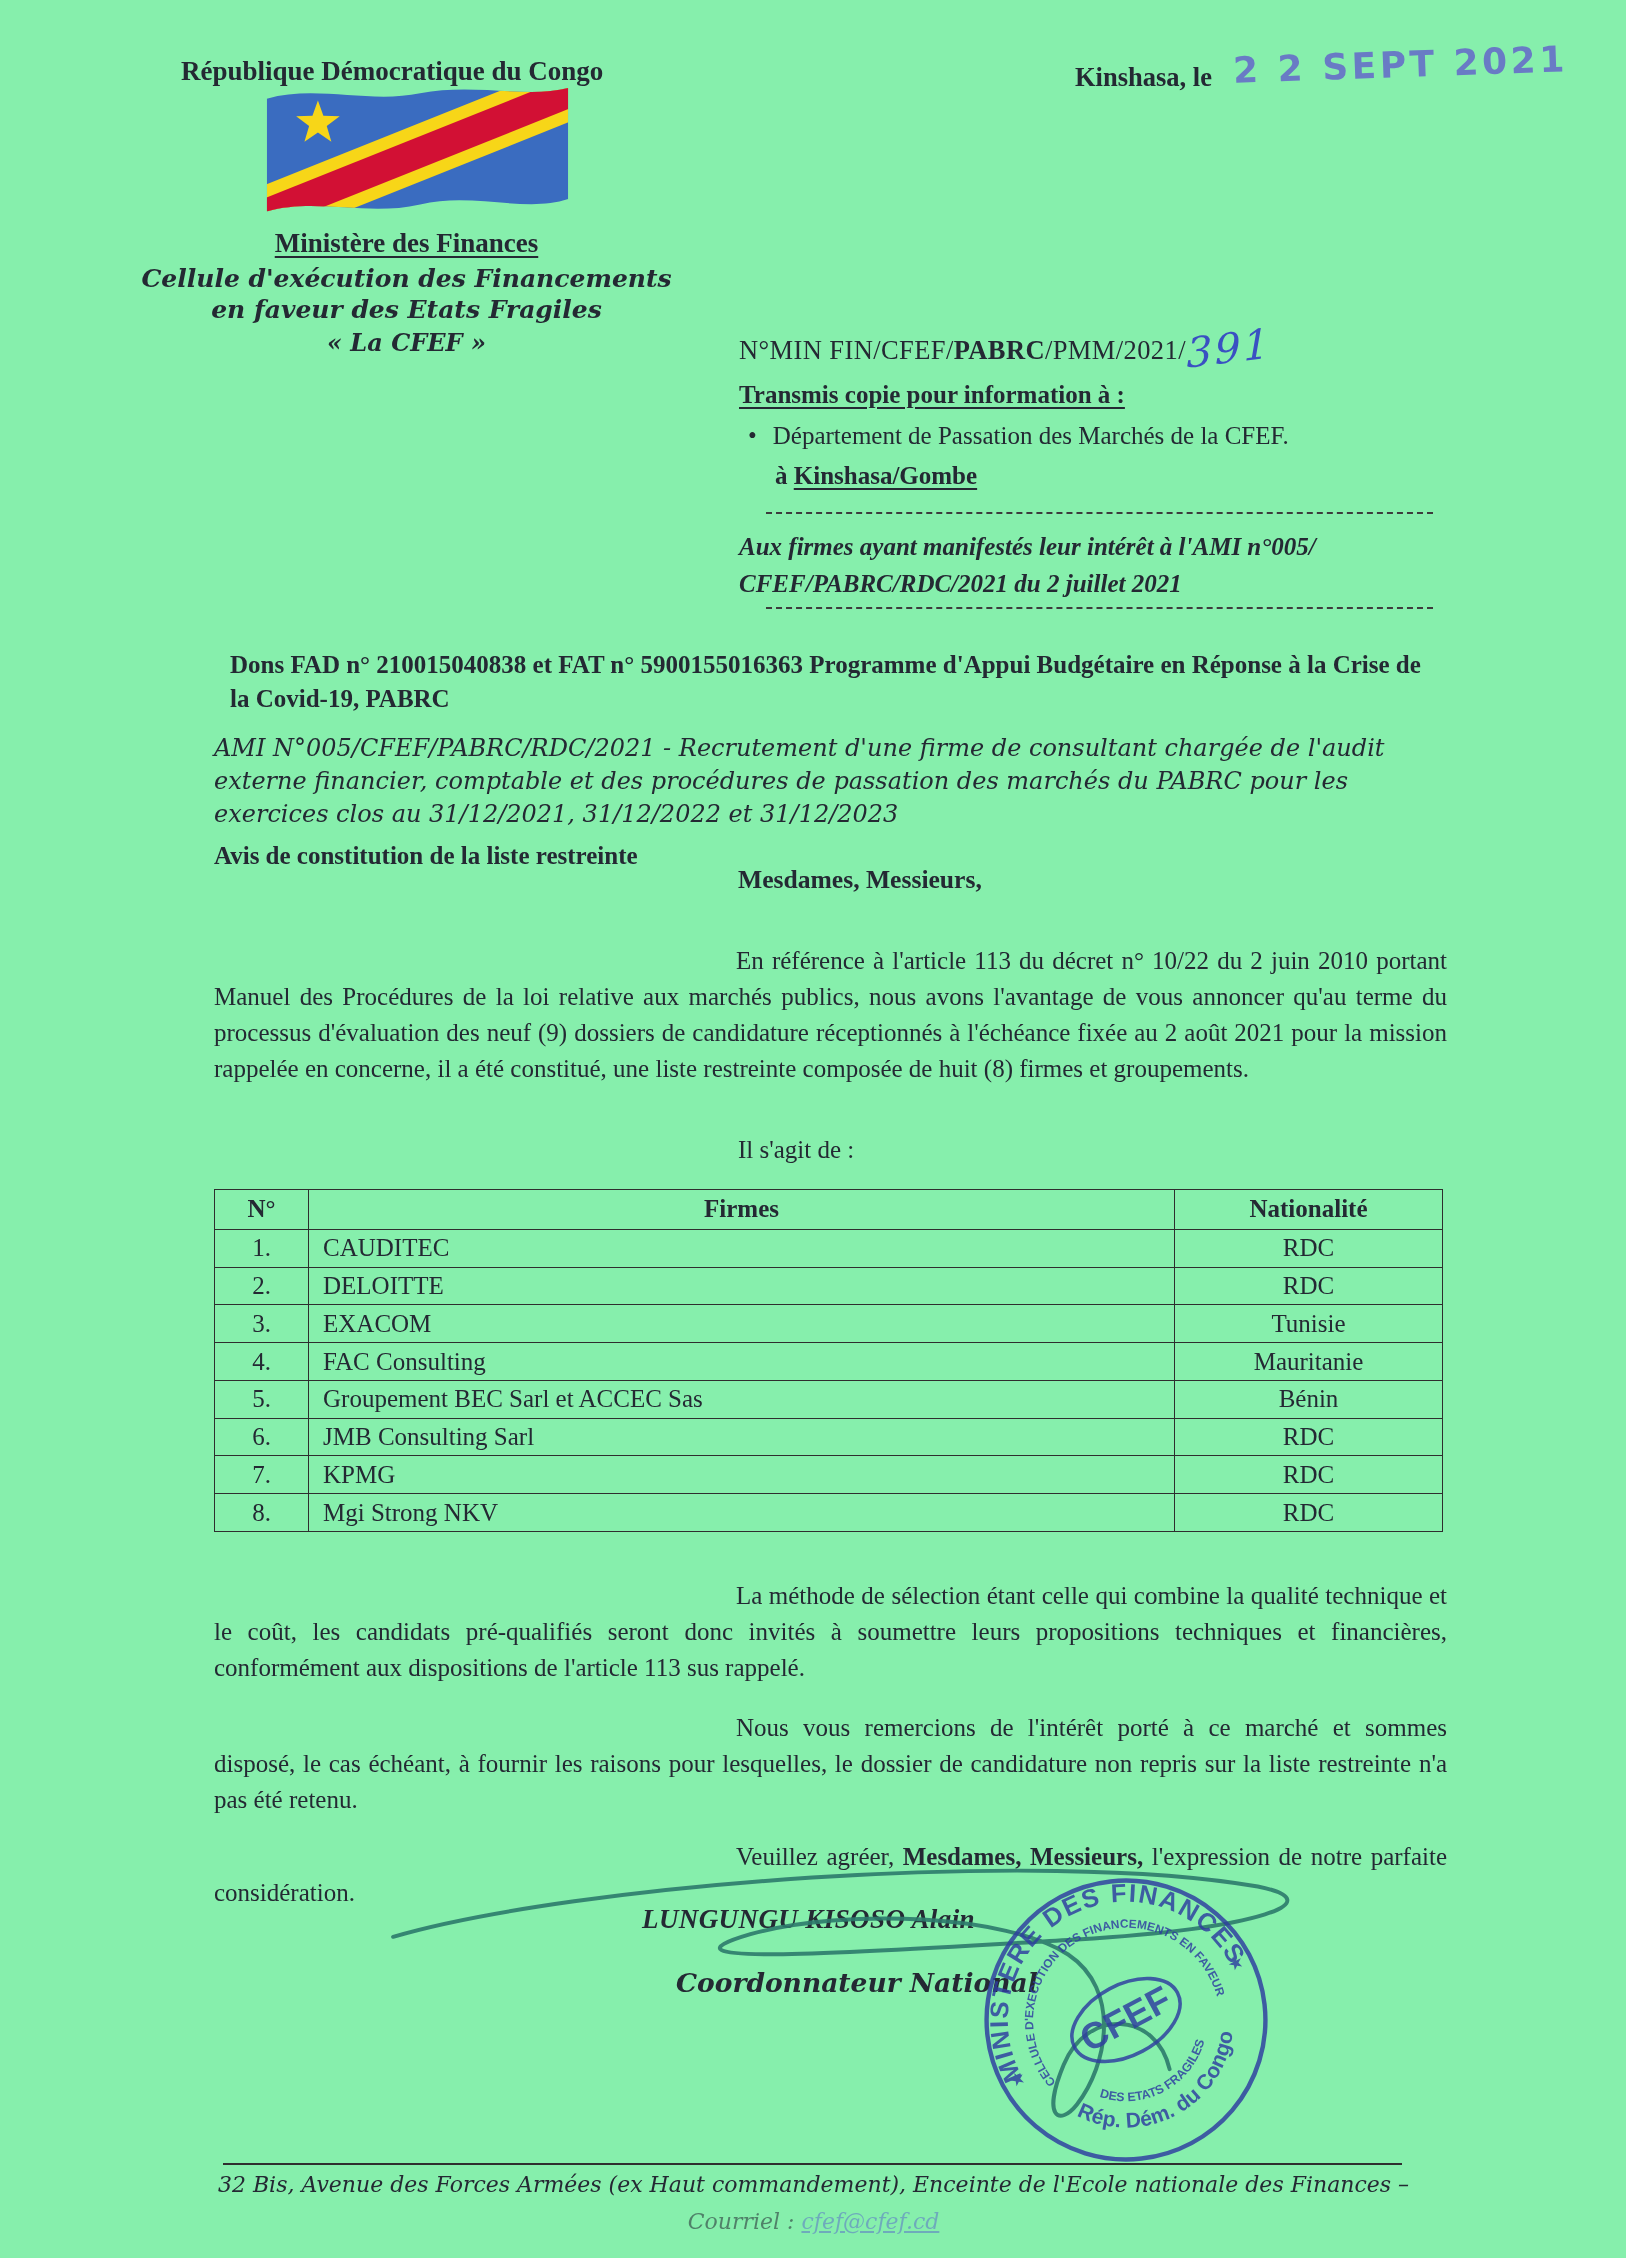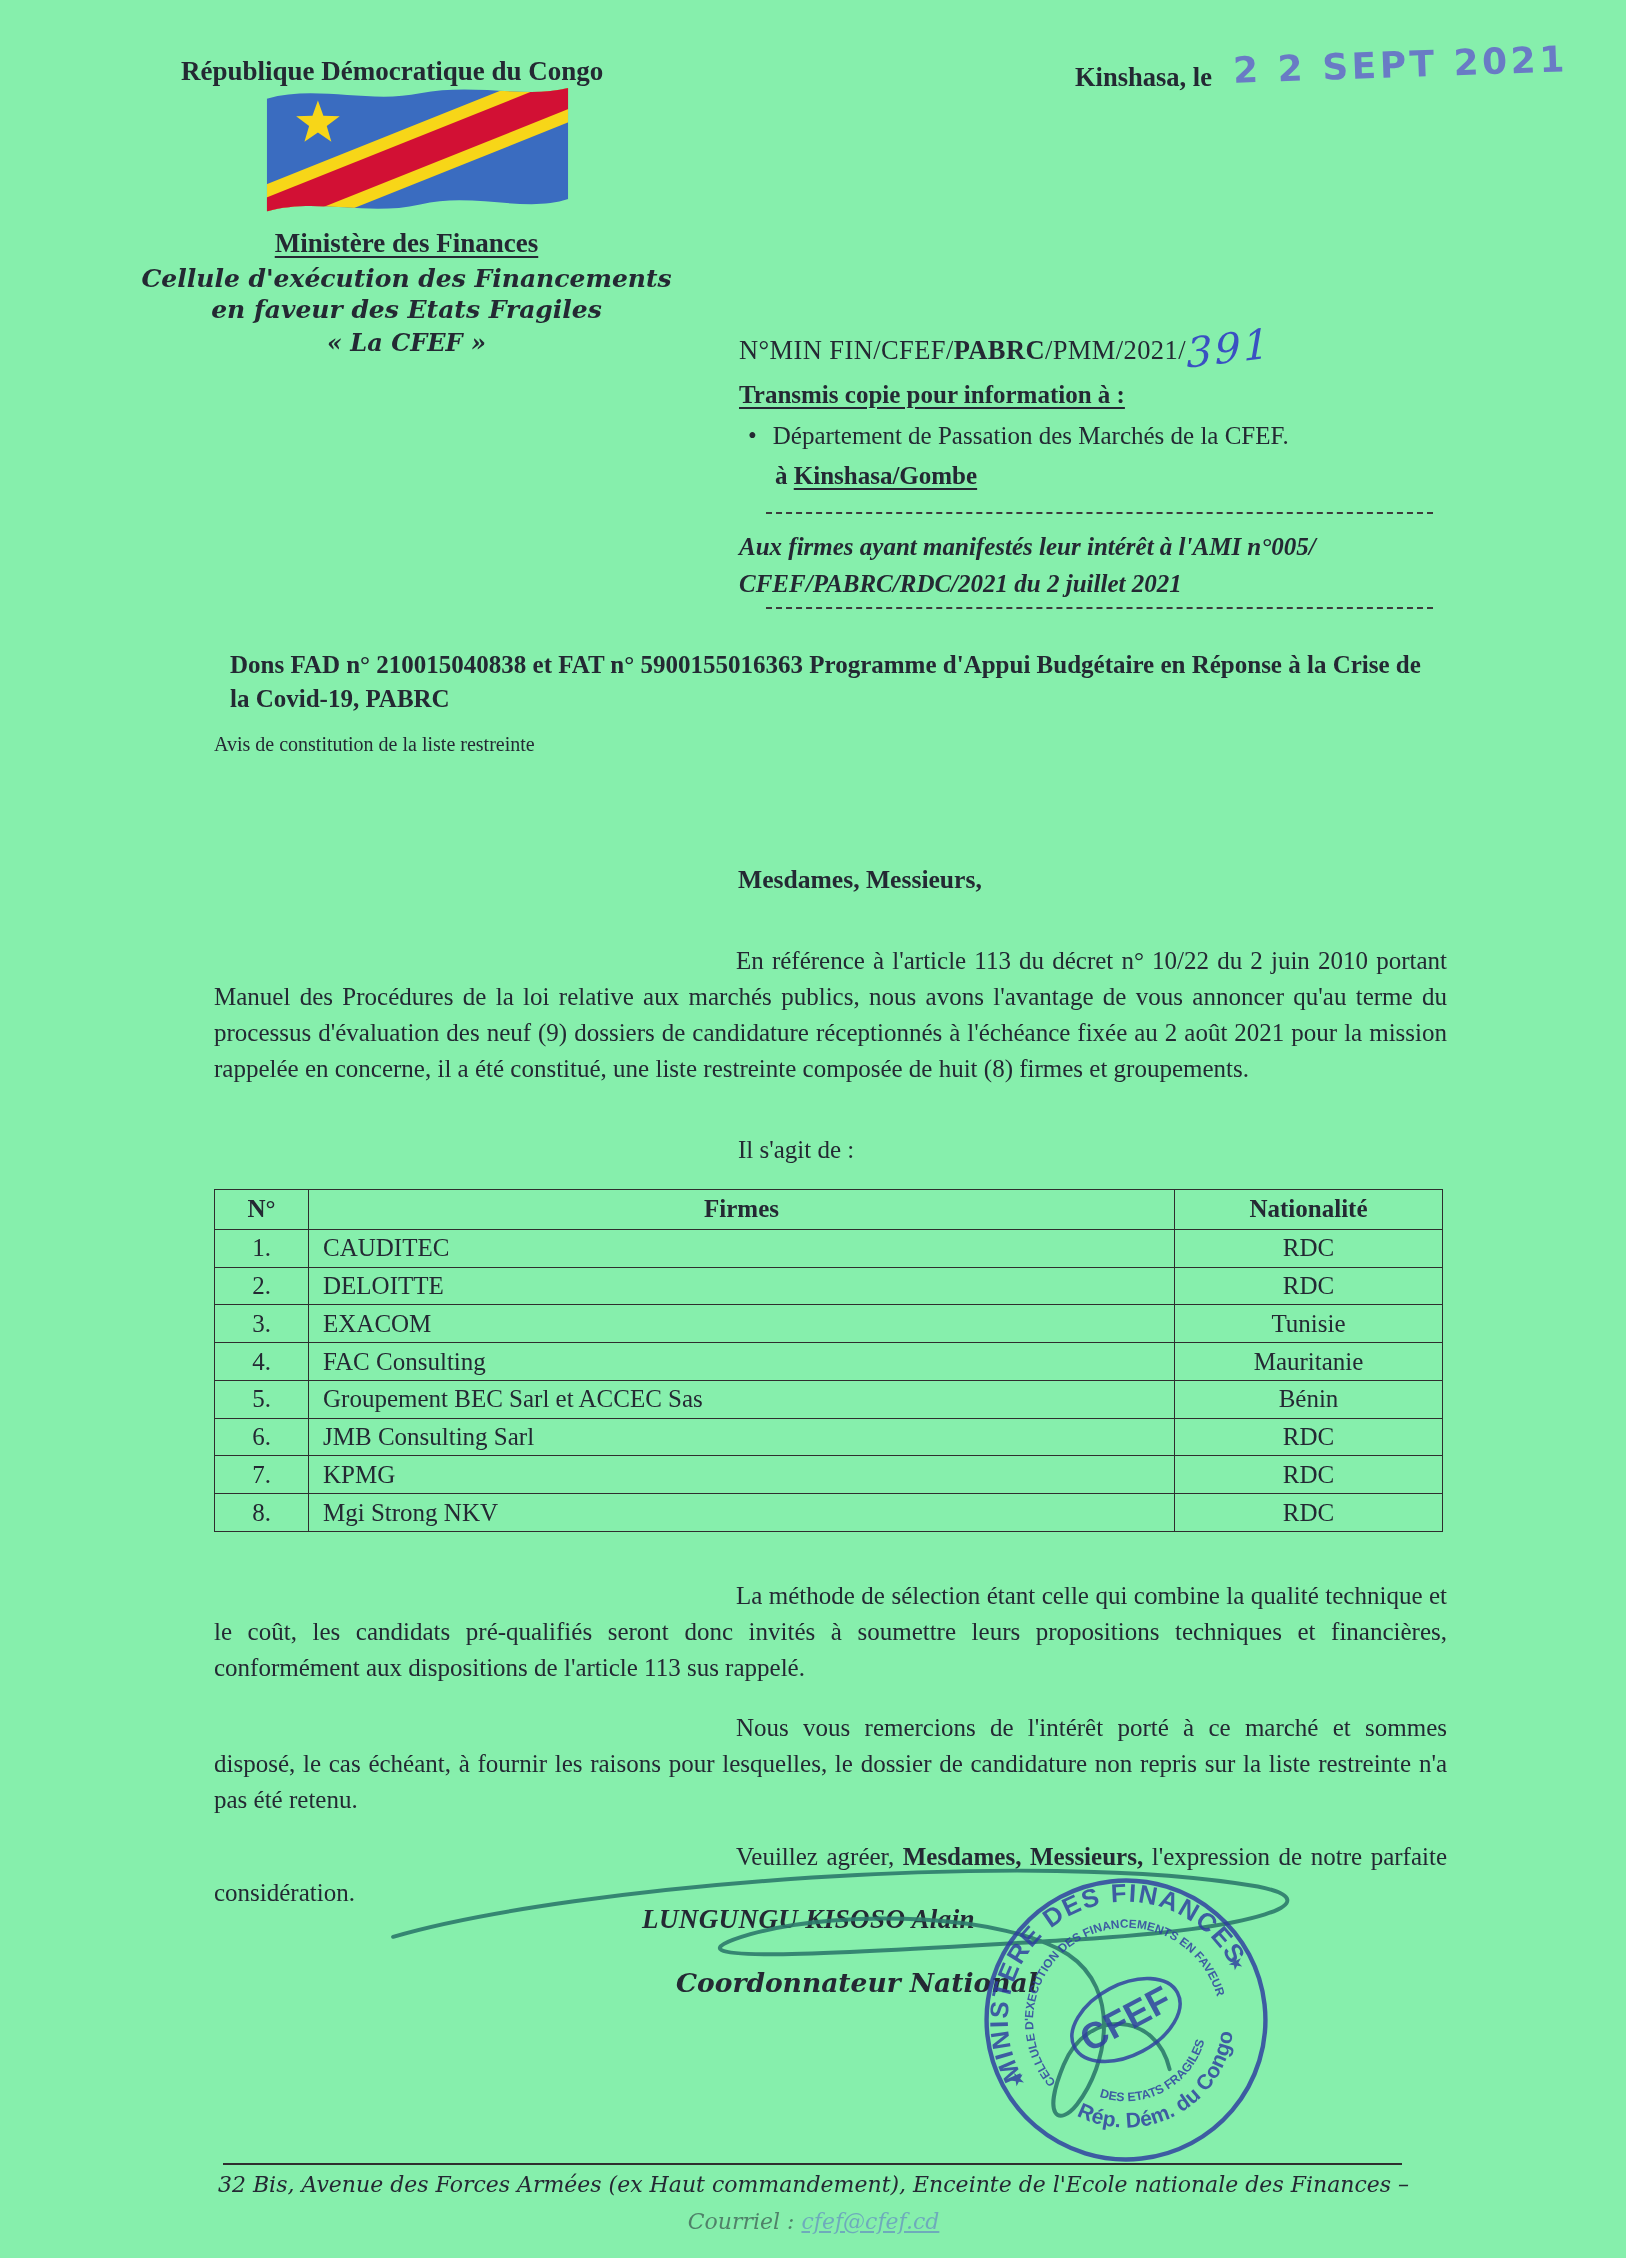--- a/index.html
+++ b/index.html
@@ -46,21 +46,21 @@
   .dash1{left:766px;top:512px;width:667px;}
   .dash2{left:766px;top:607px;width:667px;}
 
   .recipient{left:739px;top:528px;width:723px;font-size:25px;font-weight:bold;line-height:37px;font-style:italic;}
 
   .subject{left:214px;top:632px;width:1233px;display:flex;}
   .subject-label{width:152px;flex:0 0 152px;font-size:25px;font-weight:bold;}
   .subject-content{flex:1;}
   .subject-content .s-bold{margin:16px;font-size:25px;font-weight:bold;line-height:34px;text-align:left;}
   .subject-content .s-italic{margin:5.3px 0 0 0;font-size:24px;font-style:italic;line-height:33px;font-family:"DejaVu Serif", serif;}
-  .subject-content .s-notice{margin:17px 0 0 0;font-size:20px;font-weight:normal;}
+  .subject-content .s-notice{margin:11px 0 0 0;font-size:25px;font-weight:bold;}
 
   .salutation{left:738px;top:865px;font-size:25.6px;font-weight:bold;}
 
   .para{font-size:25px;line-height:36px;text-align:justify;width:1233px;left:214px;}
   .indent{text-indent:522px;}
   .p1{top:918px;}
   .list-intro{left:738px;top:1136px;font-size:25px;}
 
   .firms-table{left:214px;top:1189px;border-collapse:collapse;table-layout:fixed;}
   .firms-table th,.firms-table td{
@@ -137,20 +137,21 @@
   <div class="abs recipient">
     <div>Aux firmes ayant manifestés leur intérêt à l'AMI n°005/</div>
     <div>CFEF/PABRC/RDC/2021 du 2 juillet 2021</div>
   </div>
 
   <div class="abs dash dash2"></div>
 
   <div class="abs subject">
     <div class="subject-content">
       <p class="s-bold">Dons FAD n° 210015040838 et FAT n° 5900155016363 Programme d'Appui Budgétaire en Réponse à la Crise de la Covid-19, PABRC</p>
+      <p class="s-italic">AMI N°005/CFEF/PABRC/RDC/2021 - Recrutement d'une firme de consultant chargée de l'audit externe financier, comptable et des procédures de passation des marchés du PABRC pour les exercices clos au 31/12/2021, 31/12/2022 et 31/12/2023</p>
       <p class="s-notice">Avis de constitution de la liste restreinte</p>
     </div>
   </div>
 
   <div class="abs salutation">Mesdames, Messieurs,</div>
 
   <p class="abs para indent p1">En référence à l'article 113 du décret n° 10/22 du 2 juin 2010 portant Manuel des Procédures de la loi relative aux marchés publics, nous avons l'avantage de vous annoncer qu'au terme du processus d'évaluation des neuf (9) dossiers de candidature réceptionnés à l'échéance fixée au 2 août 2021 pour la mission rappelée en concerne, il a été constitué, une liste restreinte composée de huit (8) firmes et groupements.</p>
 
   <div class="abs list-intro">Il s'agit de :</div>
 

